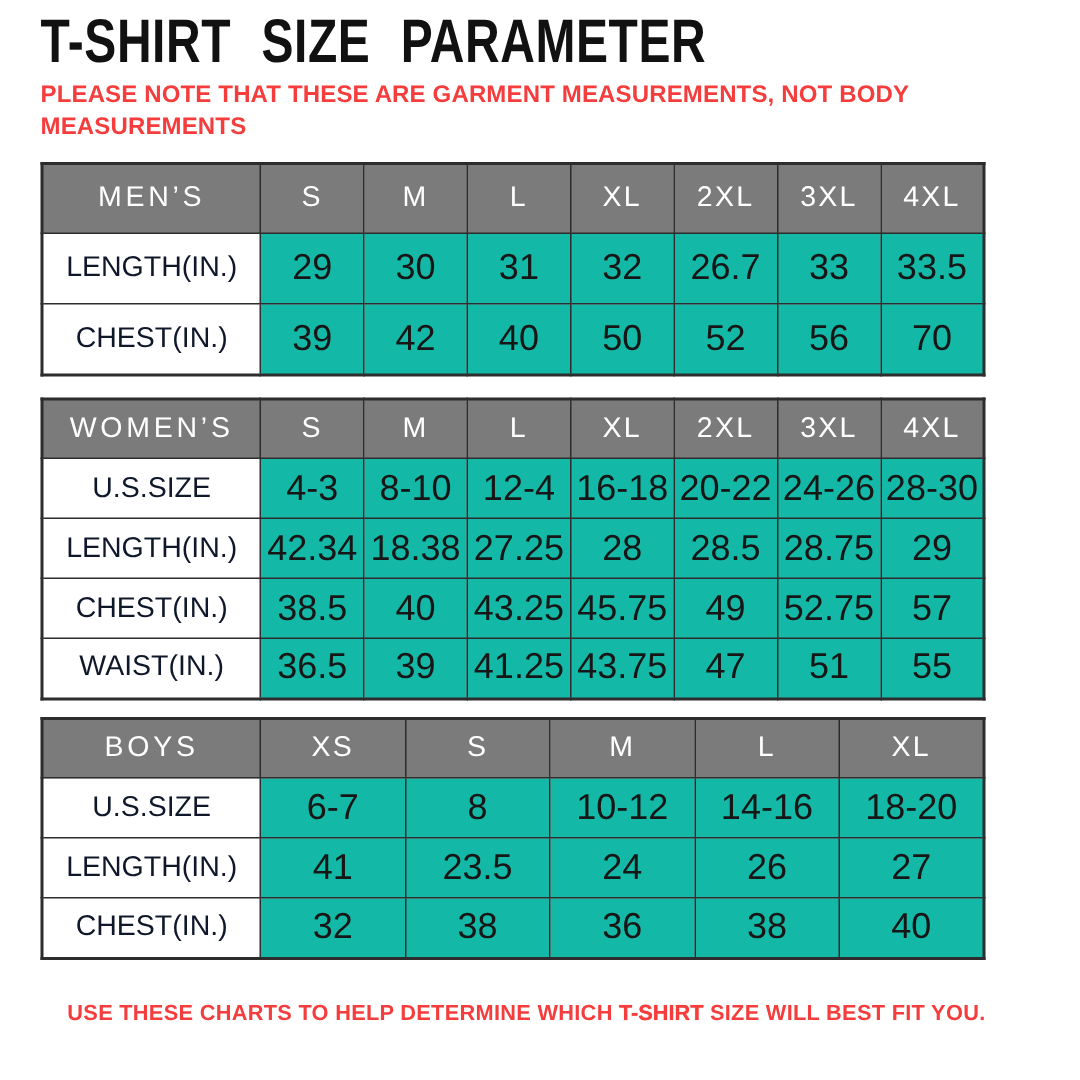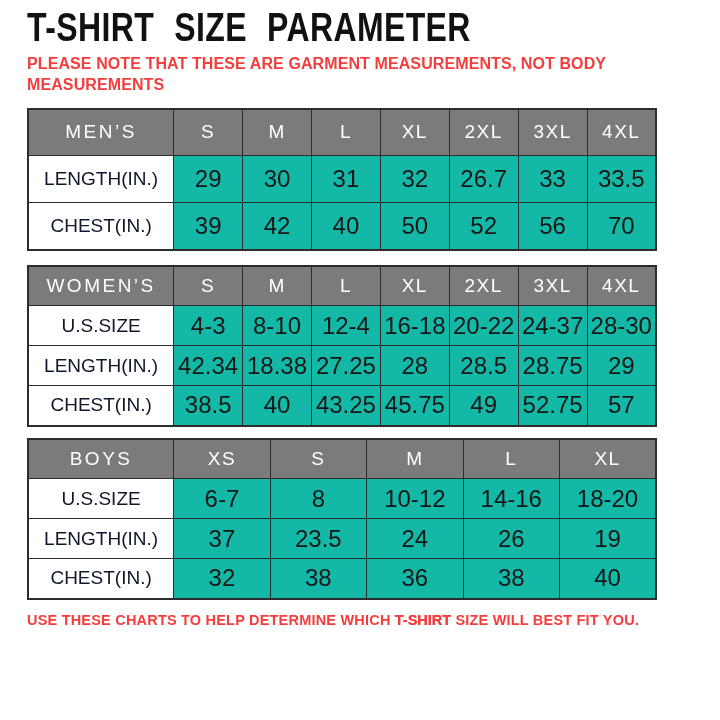--- a/index.html
+++ b/index.html
@@ -43,22 +43,22 @@
     font-weight:400;font-size:19px;color:#0f172a;background:#ffffff;
   }
   .size-table tbody td{font-size:24px;font-weight:400;color:#161616;background:#14b8a6}
   .t0{margin-bottom:14px}
   .t0 th,.t0 td{height:47px}
   .t1{margin-bottom:11px}
   .t1 th,.t1 td{height:40px}
   .t2{margin-bottom:0}
   .t2 th,.t2 td{height:40px}
   .footer{
-    margin-top:12px;color:var(--red);font-weight:700;
-    font-size:14.5px;letter-spacing:0.2px;white-space:nowrap;
+    margin-top:28px;color:var(--red);font-weight:700;
+    font-size:14.5px;letter-spacing:0.2px;white-space:nowrap;text-align:right;
   }
   .footer .emph{text-shadow:0 0 0.6px currentColor;letter-spacing:0px}
 </style>
 </head>
 <body>
 
 <div class="wrap">
 
   <h1 class="page-title">T-SHIRT SIZE PARAMETER</h1>
 
@@ -138,21 +138,21 @@
         </tr>
       </thead>
       <tbody>
         <tr>
           <th class="row-label">U.S.SIZE</th>
           <td>4-3</td>
           <td>8-10</td>
           <td>12-4</td>
           <td>16-18</td>
           <td>20-22</td>
-          <td>24-37</td>
+          <td>24-26</td>
           <td>28-30</td>
         </tr>
         <tr>
           <th class="row-label">LENGTH(IN.)</th>
           <td>42.34</td>
           <td>18.38</td>
           <td>27.25</td>
           <td>28</td>
           <td>28.5</td>
           <td>28.75</td>
@@ -161,20 +161,30 @@
         <tr>
           <th class="row-label">CHEST(IN.)</th>
           <td>38.5</td>
           <td>40</td>
           <td>43.25</td>
           <td>45.75</td>
           <td>49</td>
           <td>52.75</td>
           <td>57</td>
         </tr>
+        <tr>
+          <th class="row-label">WAIST(IN.)</th>
+          <td>36.5</td>
+          <td>39</td>
+          <td>41.25</td>
+          <td>43.75</td>
+          <td>47</td>
+          <td>51</td>
+          <td>55</td>
+        </tr>
       </tbody>
     </table>
 
   <table class="size-table t2">
       <colgroup>
         <col style="width: 23.2%;">
         <col style="width: 15.36%;">
         <col style="width: 15.36%;">
         <col style="width: 15.36%;">
         <col style="width: 15.36%;">
@@ -194,25 +204,25 @@
         <tr>
           <th class="row-label">U.S.SIZE</th>
           <td>6-7</td>
           <td>8</td>
           <td>10-12</td>
           <td>14-16</td>
           <td>18-20</td>
         </tr>
         <tr>
           <th class="row-label">LENGTH(IN.)</th>
-          <td>37</td>
+          <td>41</td>
           <td>23.5</td>
           <td>24</td>
           <td>26</td>
-          <td>19</td>
+          <td>27</td>
         </tr>
         <tr>
           <th class="row-label">CHEST(IN.)</th>
           <td>32</td>
           <td>38</td>
           <td>36</td>
           <td>38</td>
           <td>40</td>
         </tr>
       </tbody>

